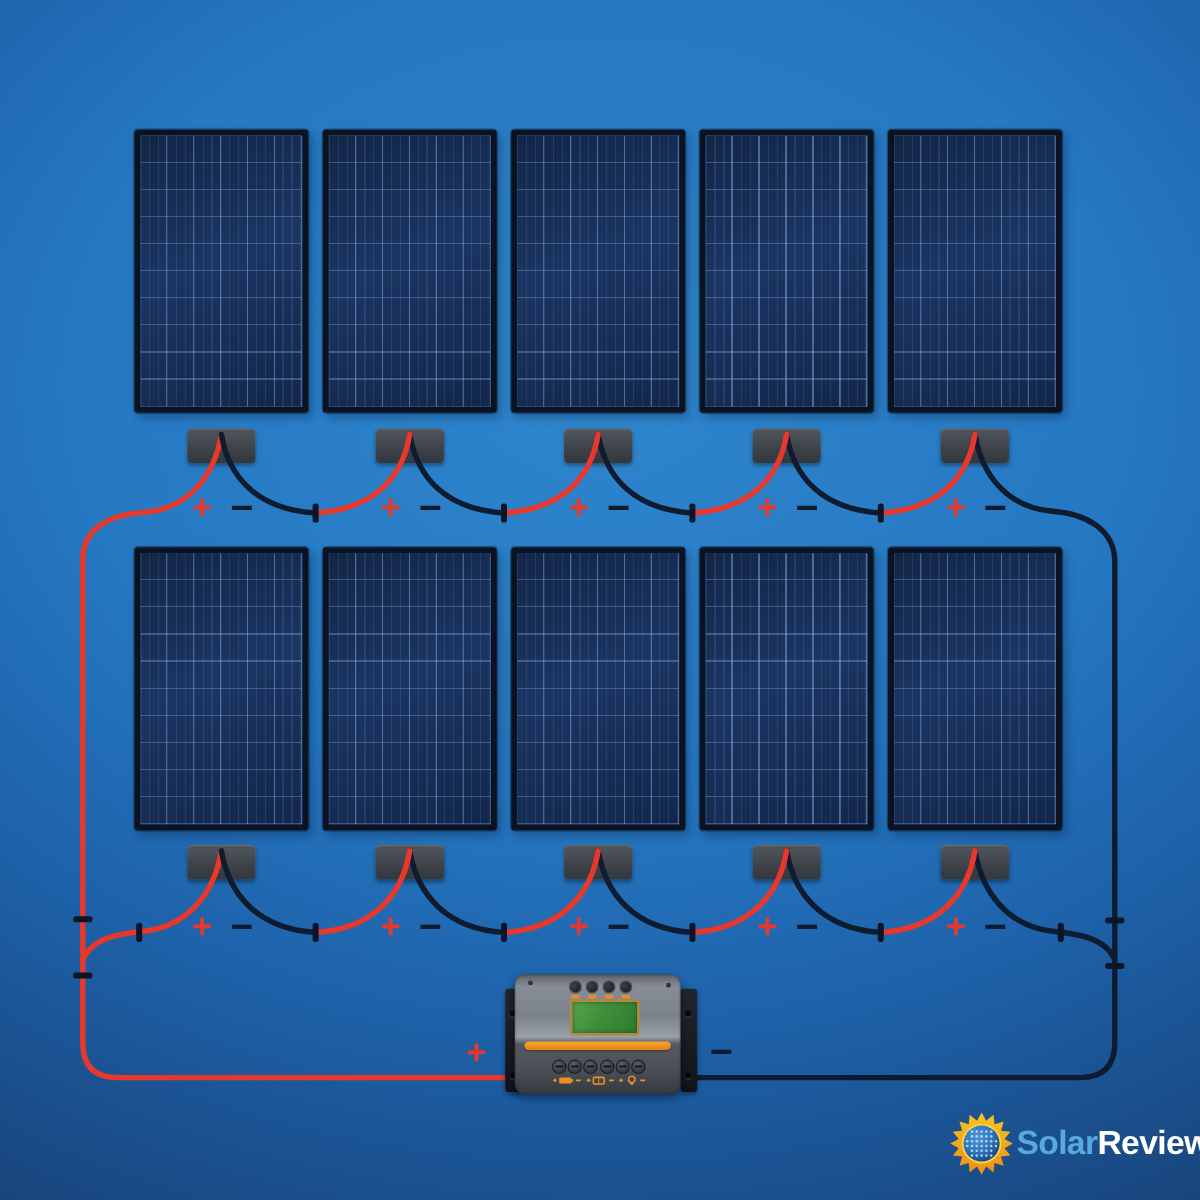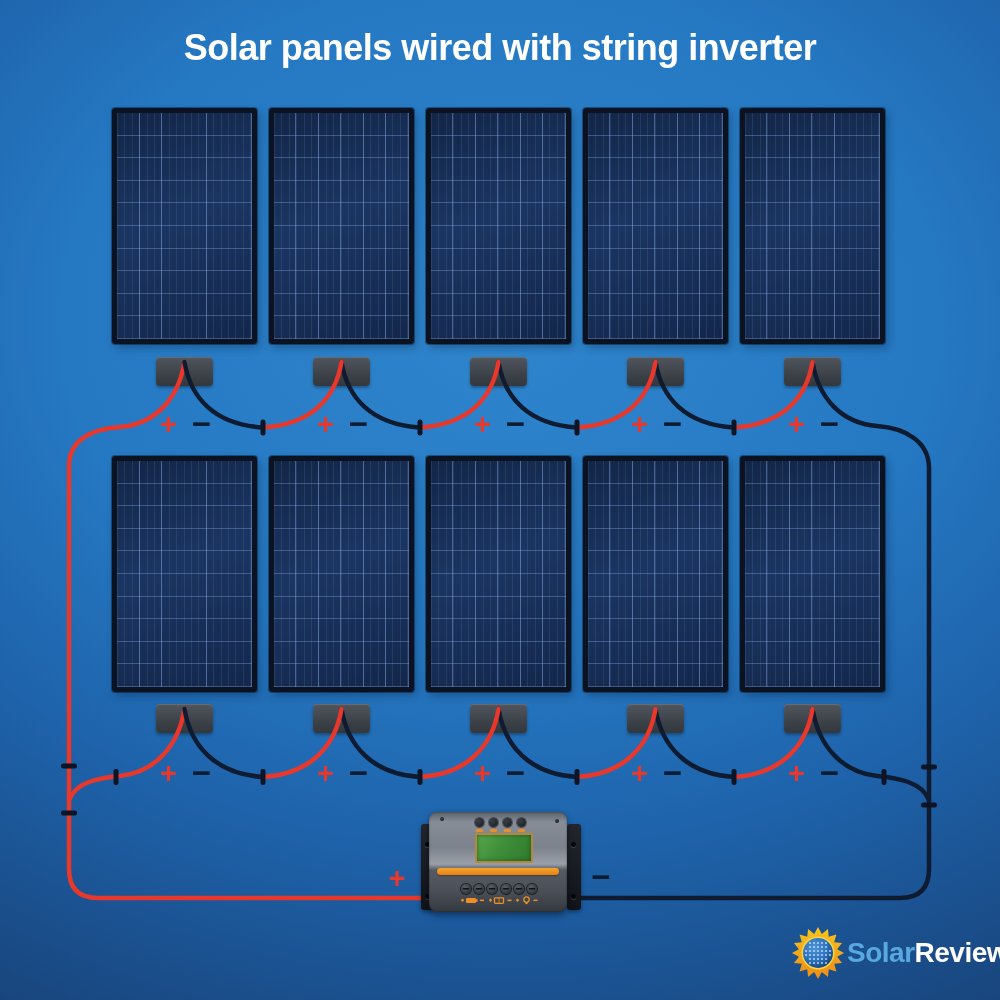--- a/index.html
+++ b/index.html
@@ -67,21 +67,20 @@
   .icon-grp{position:absolute;top:84px;width:26px;height:10px;}
   
   .logo{position:absolute;left:791px;top:926px;display:flex;align-items:center;}
   .logo-text{font-size:28px;font-weight:800;letter-spacing:-0.5px;margin-left:2px;}
 </style>
 </head>
 <body>
 
 <div class="canvas" style="--wire-pos: #e8382b; --wire-neg: #0e1b30; --accent: #ef8f1f; --bg-center: #2f86cd; --bg-edge: #173d70;">
 
-  <h1 class="title">Solar panels wired with string inverter</h1>
 
   <div id="panel-layer">
       <div class="panel" style="left: 112px; top: 108px;"></div>
       <div class="jbox" style="left: 156px; top: 357px;"></div>
       <div class="panel" style="left: 269px; top: 108px;"></div>
       <div class="jbox" style="left: 313px; top: 357px;"></div>
       <div class="panel" style="left: 426px; top: 108px;"></div>
       <div class="jbox" style="left: 470px; top: 357px;"></div>
       <div class="panel" style="left: 583px; top: 108px;"></div>
       <div class="jbox" style="left: 627px; top: 357px;"></div>

